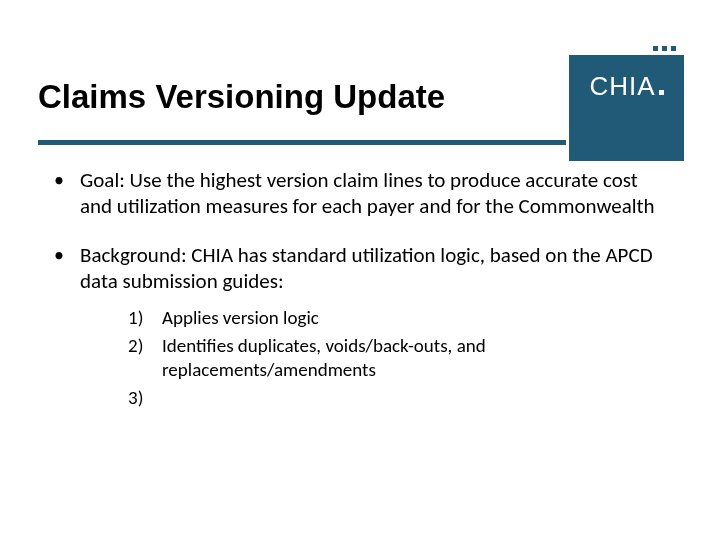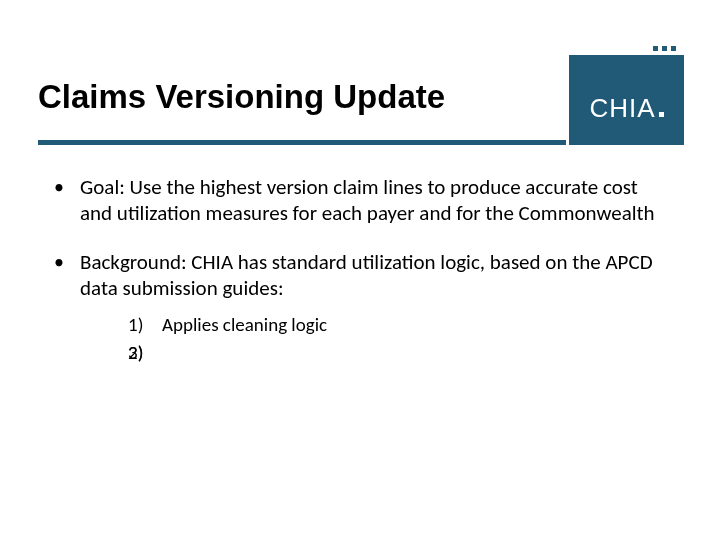--- a/index.html
+++ b/index.html
@@ -14,24 +14,23 @@
     width: 720px;
     height: 540px;
     position: relative;
     padding: 0;
   }
   .logo {
     position: absolute;
     top: 55px;
     right: 36px;
     width: 115px;
-    height: 90px;
+    height: 106px;
     background: #205a76;
     display: flex;
-    align-items: center;
     justify-content: center;
   }
   .logo-dots {
     position: absolute;
     top: -9px;
     right: 8px;
     display: flex;
     gap: 4px;
   }
   .logo-dots span {
@@ -69,21 +68,21 @@
   .rule {
     position: absolute;
     top: 140px;
     left: 38px;
     width: 528px;
     height: 5px;
     background: #205a76;
   }
   .content {
     position: absolute;
-    top: 175px;
+    top: 168px;
     left: 48px;
     right: 60px;
     font-size: 21px;
     line-height: 1.22;
     color: #000;
   }
   ul.bullets {
     list-style: none;
     padding: 0;
   }
@@ -139,24 +138,25 @@
   <div class="content">
     <ul class="bullets">
       <li>
         <span>Goal: Use the highest version claim lines to produce accurate cost and utilization measures for each payer and for the Commonwealth</span>
       </li>
       <li>
         <span>Background: CHIA has standard utilization logic, based on the APCD data submission guides:</span>
         <ol class="numbered">
           <li>
             <span class="num">1)</span>
-            <span>Applies cleaning logic</span>
+            <span>Applies version logic</span>
           </li>
           <li>
             <span class="num">2)</span>
+            <span>Identifies duplicates, voids/back-outs, and replacements/amendments</span>
           </li>
           <li>
             <span class="num">3)</span>
           </li>
         </ol>
       </li>
     </ul>
   </div>
 
 </div>

